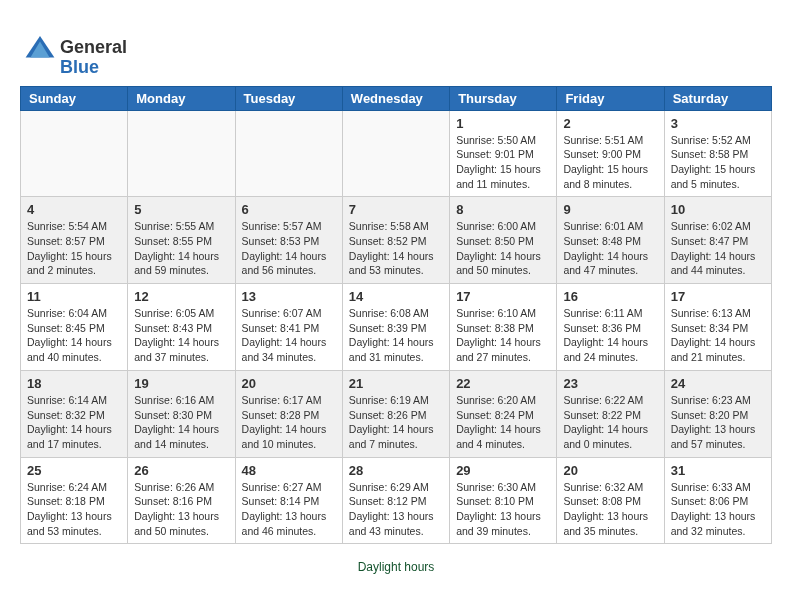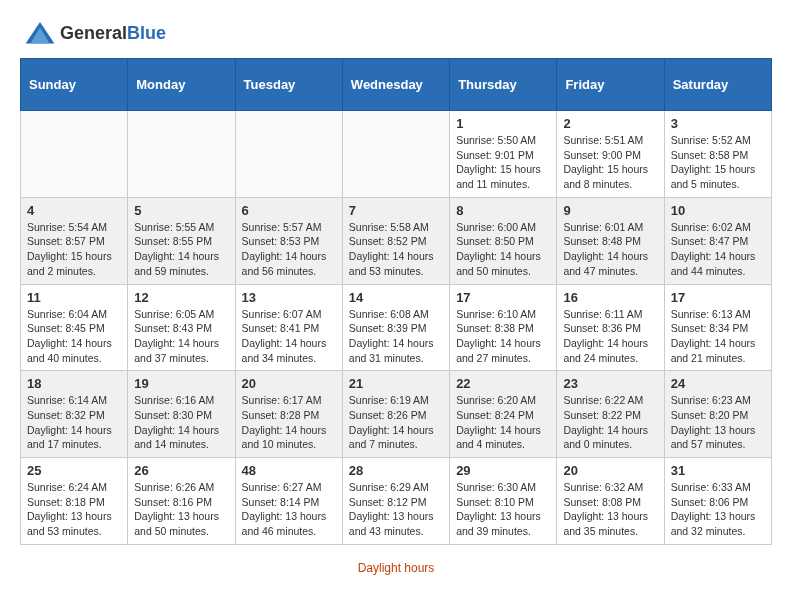--- a/index.html
+++ b/index.html
@@ -15,22 +15,23 @@
       align-items: flex-start;
       padding: 18px 24px 8px 24px;
     }
     .logo {
       display: flex;
       align-items: center;
       gap: 4px;
     }
     .logo-text {
       display: flex;
-      flex-direction: row;
+      flex-direction: column;
       line-height: 1.1;
+      margin-top: 20px;
     }
     .logo-general {
       font-size: 18px;
       font-weight: bold;
       color: #333;
     }
     .logo-blue {
       font-size: 18px;
       font-weight: bold;
       color: #2a6db5;
@@ -58,21 +59,21 @@
       margin: 0 10px;
       width: calc(100% - 20px);
     }
     .calendar-wrapper {
       padding: 0 10px 10px 10px;
     }
     .calendar th {
       background-color: #2a6db5;
       color: #fff;
       text-align: left;
-      padding: 18px 8px;
+      padding: 4px 8px;
       font-size: 13px;
       border: 1px solid #1a5a9a;
     }
     .calendar td {
       vertical-align: top;
       border: 1px solid #ccc;
       padding: 5px 6px;
       font-size: 11px;
       color: #333;
       width: calc(100% / 7);
@@ -93,21 +94,21 @@
       margin-bottom: 2px;
     }
     .day-info {
       font-size: 10.5px;
       color: #333;
       line-height: 1.4;
     }
     .footer-note {
       text-align: center;
       font-size: 12px;
-      color: #c2410c;
+      color: #14532d;
       padding: 6px;
     }
   </style>
 </head>
 <body>
 
 <div class="header">
   <div class="logo">
     <svg class="logo-icon" viewBox="0 0 40 40" xmlns="http://www.w3.org/2000/svg">
       <polygon points="20,5 38,32 2,32" fill="#2a6db5"></polygon>

